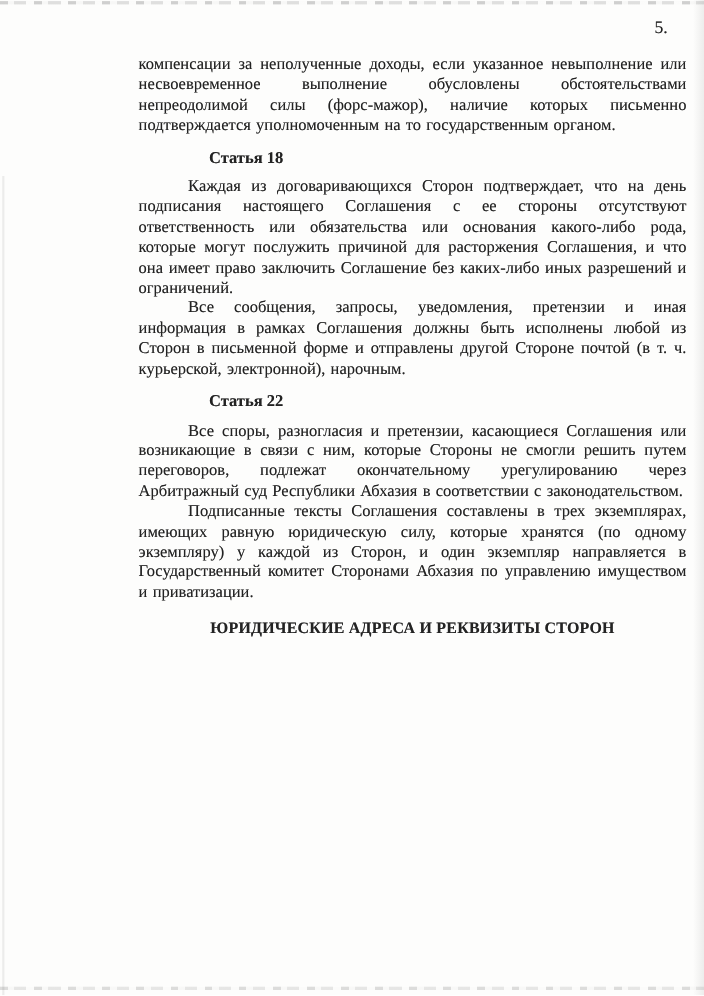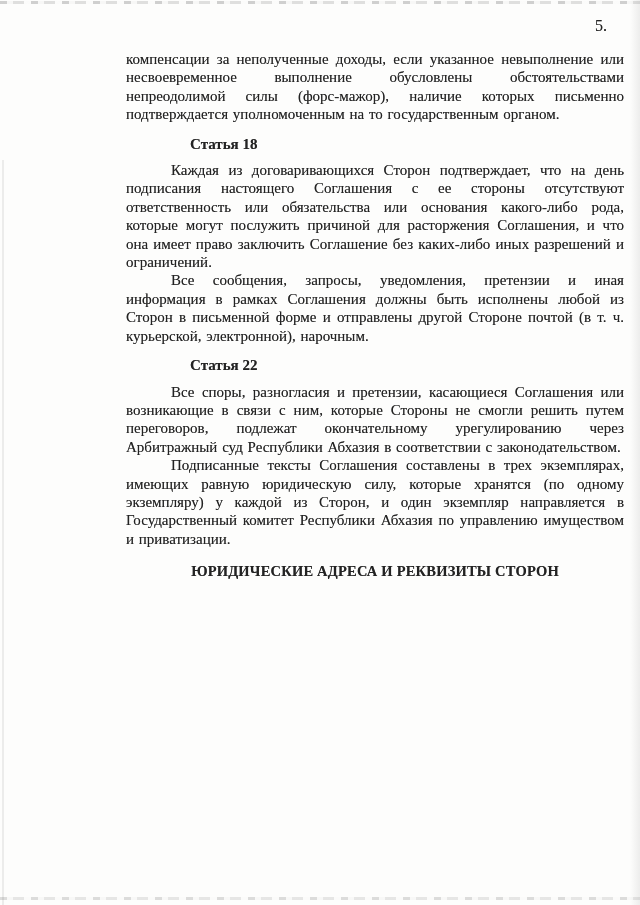--- a/index.html
+++ b/index.html
@@ -110,20 +110,20 @@
 
     <section>
     </section>
 
     <section>
       <h2 class="article-title">Статья 22</h2>
       <p class="para">Все споры, разногласия и претензии, касающиеся Соглашения или возникающие в связи с ним, которые Стороны не смогли решить путем переговоров, подлежат окончательному урегулированию через Арбитражный суд Республики Абхазия в соответствии с законодательством.</p>
     </section>
 
     <section>
-      <p class="para">Подписанные тексты Соглашения составлены в трех экземплярах, имеющих равную юридическую силу, которые хранятся (по одному экземпляру) у каждой из Сторон, и один экземпляр направляется в Государственный комитет Республики Абхазия по управлению имуществом и приватизации.</p>
+      <p class="para">Подписанные тексты Соглашения составлены в трех экземплярах, имеющих равную юридическую силу, которые хранятся (по одному экземпляру) у каждой из Сторон, и один экземпляр направляется в Государственный комитет Сторонами Абхазия по управлению имуществом и приватизации.</p>
     </section>
 
     <h3 class="footer-heading">ЮРИДИЧЕСКИЕ АДРЕСА И РЕКВИЗИТЫ СТОРОН</h3>
   </div>
 
   <div class="noise-band noise-bottom"></div>
 </div>
 
 </body></html>

